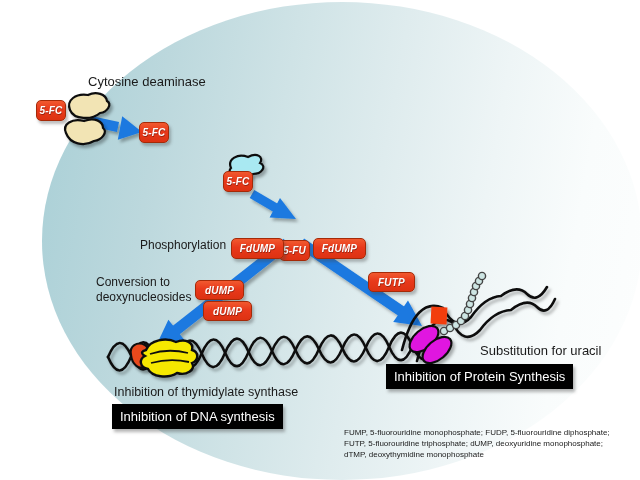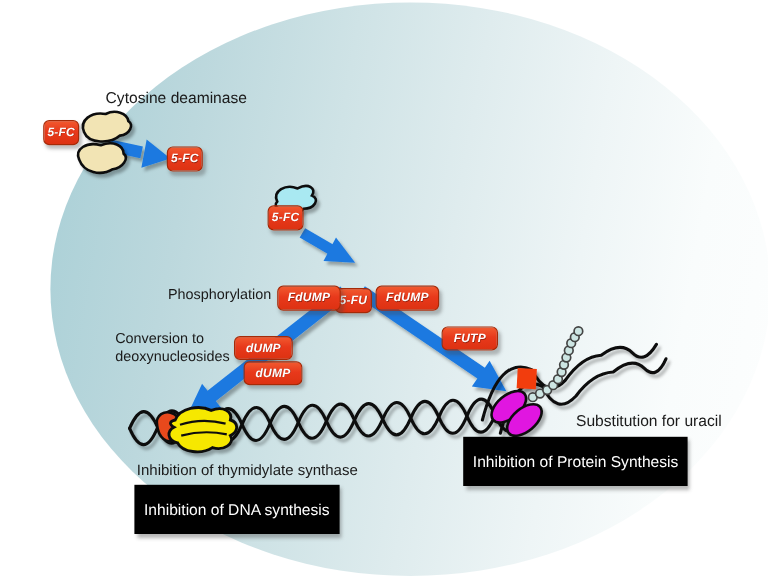--- a/index.html
+++ b/index.html
@@ -19,21 +19,21 @@
     background:linear-gradient(#f1592f,#e8391b 45%,#dd3212);
     border:1.5px solid #a52a08;border-radius:5px;
     color:#fff;font-weight:bold;font-size:10px;letter-spacing:.2px;
     text-shadow:.5px .5px 0 rgba(0,0,0,.35);
     box-shadow:2px 3px 3px rgba(70,70,70,.35);
     box-sizing:border-box;
     font-style:italic;
   }
   .blackbox{
     position:absolute;display:flex;align-items:center;
-    background:#000;color:#fff;font-size:13px;height:41px;padding:0 8px;
+    background:#000;color:#fff;font-size:13px;height:25px;padding:0 8px;
     box-shadow:2px 3px 3px rgba(70,70,70,.4);
   }
   .legend{position:absolute;left:344px;top:427px;width:292px;font-size:8px;line-height:11px;color:#1a1a1a;}
 </style>
 </head>
 <body>
 
 <div id="stage">
 
   <div class="cell"></div>
@@ -127,15 +127,18 @@
   <div class="lbl" style="left:96px;top:275px;font-size:12px;line-height:15px;">
     <div>Conversion to</div>
     <div>deoxynucleosides</div>
   </div>
   <div class="lbl" style="left:114px;top:385px;font-size:12.5px;">Inhibition of thymidylate synthase</div>
   <div class="blackbox" style="left:112px;top:404px;">Inhibition of DNA synthesis</div>
   <div class="lbl" style="left:480px;top:343px;font-size:13px;">Substitution for uracil</div>
   <div class="blackbox" style="left:386px;top:364px;">Inhibition of Protein Synthesis</div>
 
   <div class="legend">
+    <div>FUMP, 5-fluorouridine monophosphate; FUDP, 5-fluorouridine diphosphate;</div>
+    <div>FUTP, 5-fluorouridine triphosphate; dUMP, deoxyuridine monophosphate;</div>
+    <div>dTMP, deoxythymidine monophosphate</div>
   </div>
 
 </div>
 
 </body></html>

